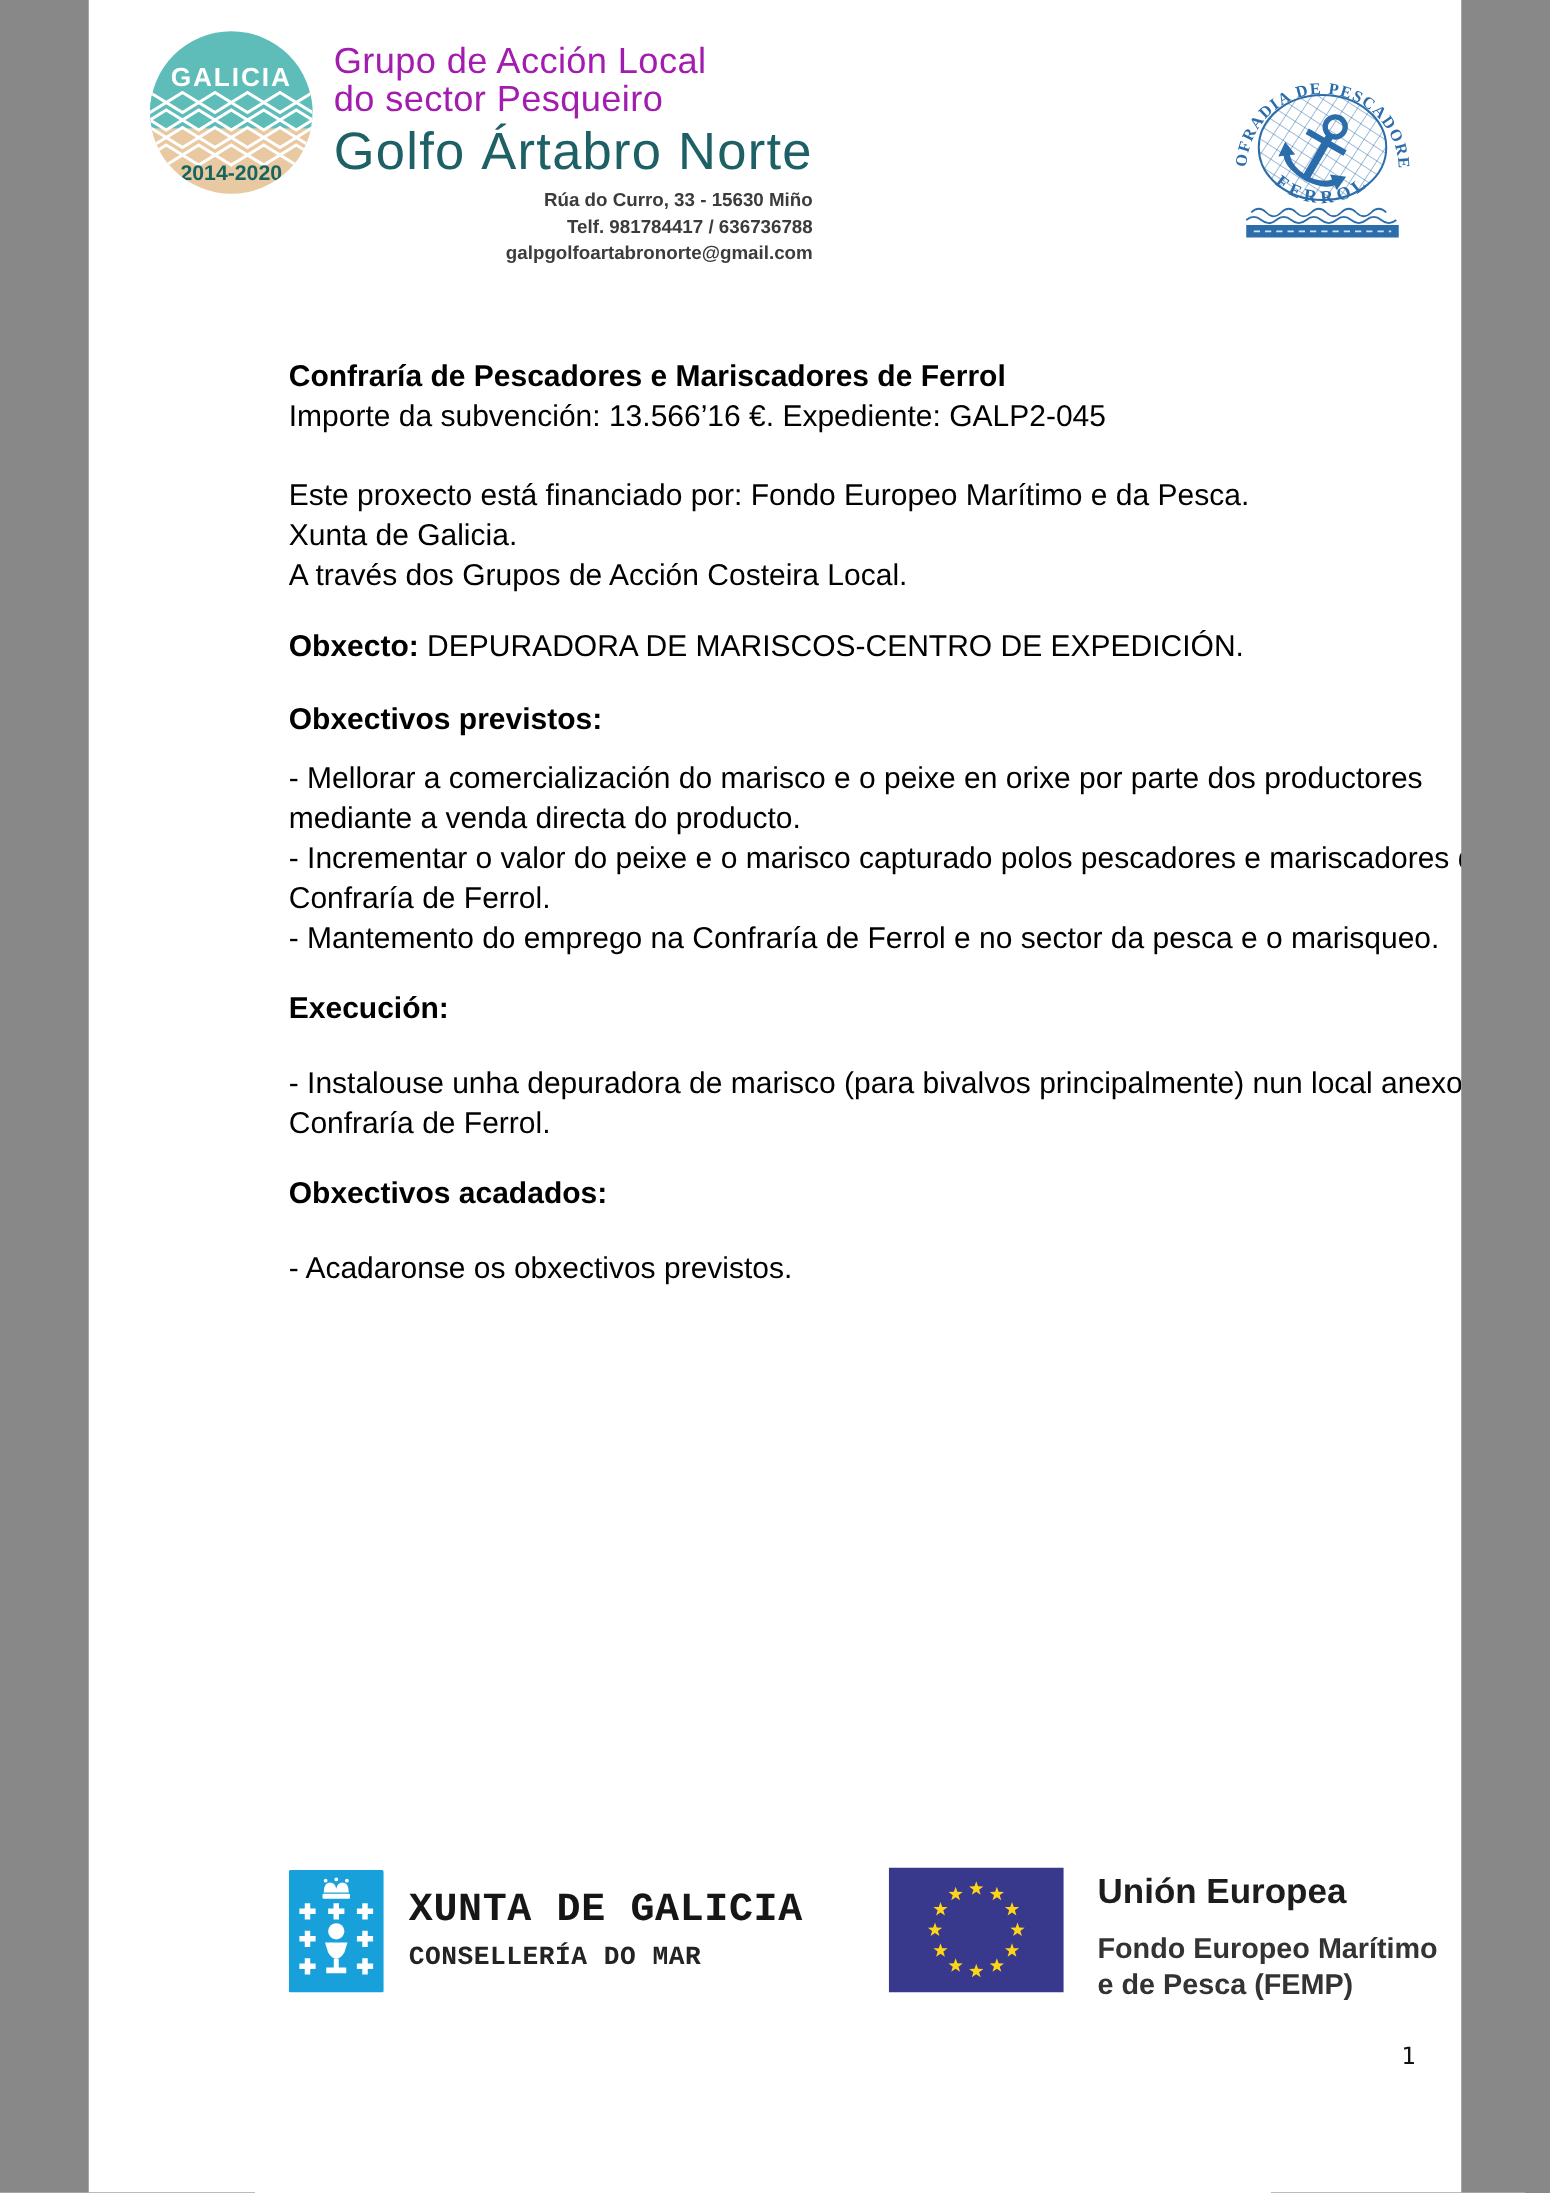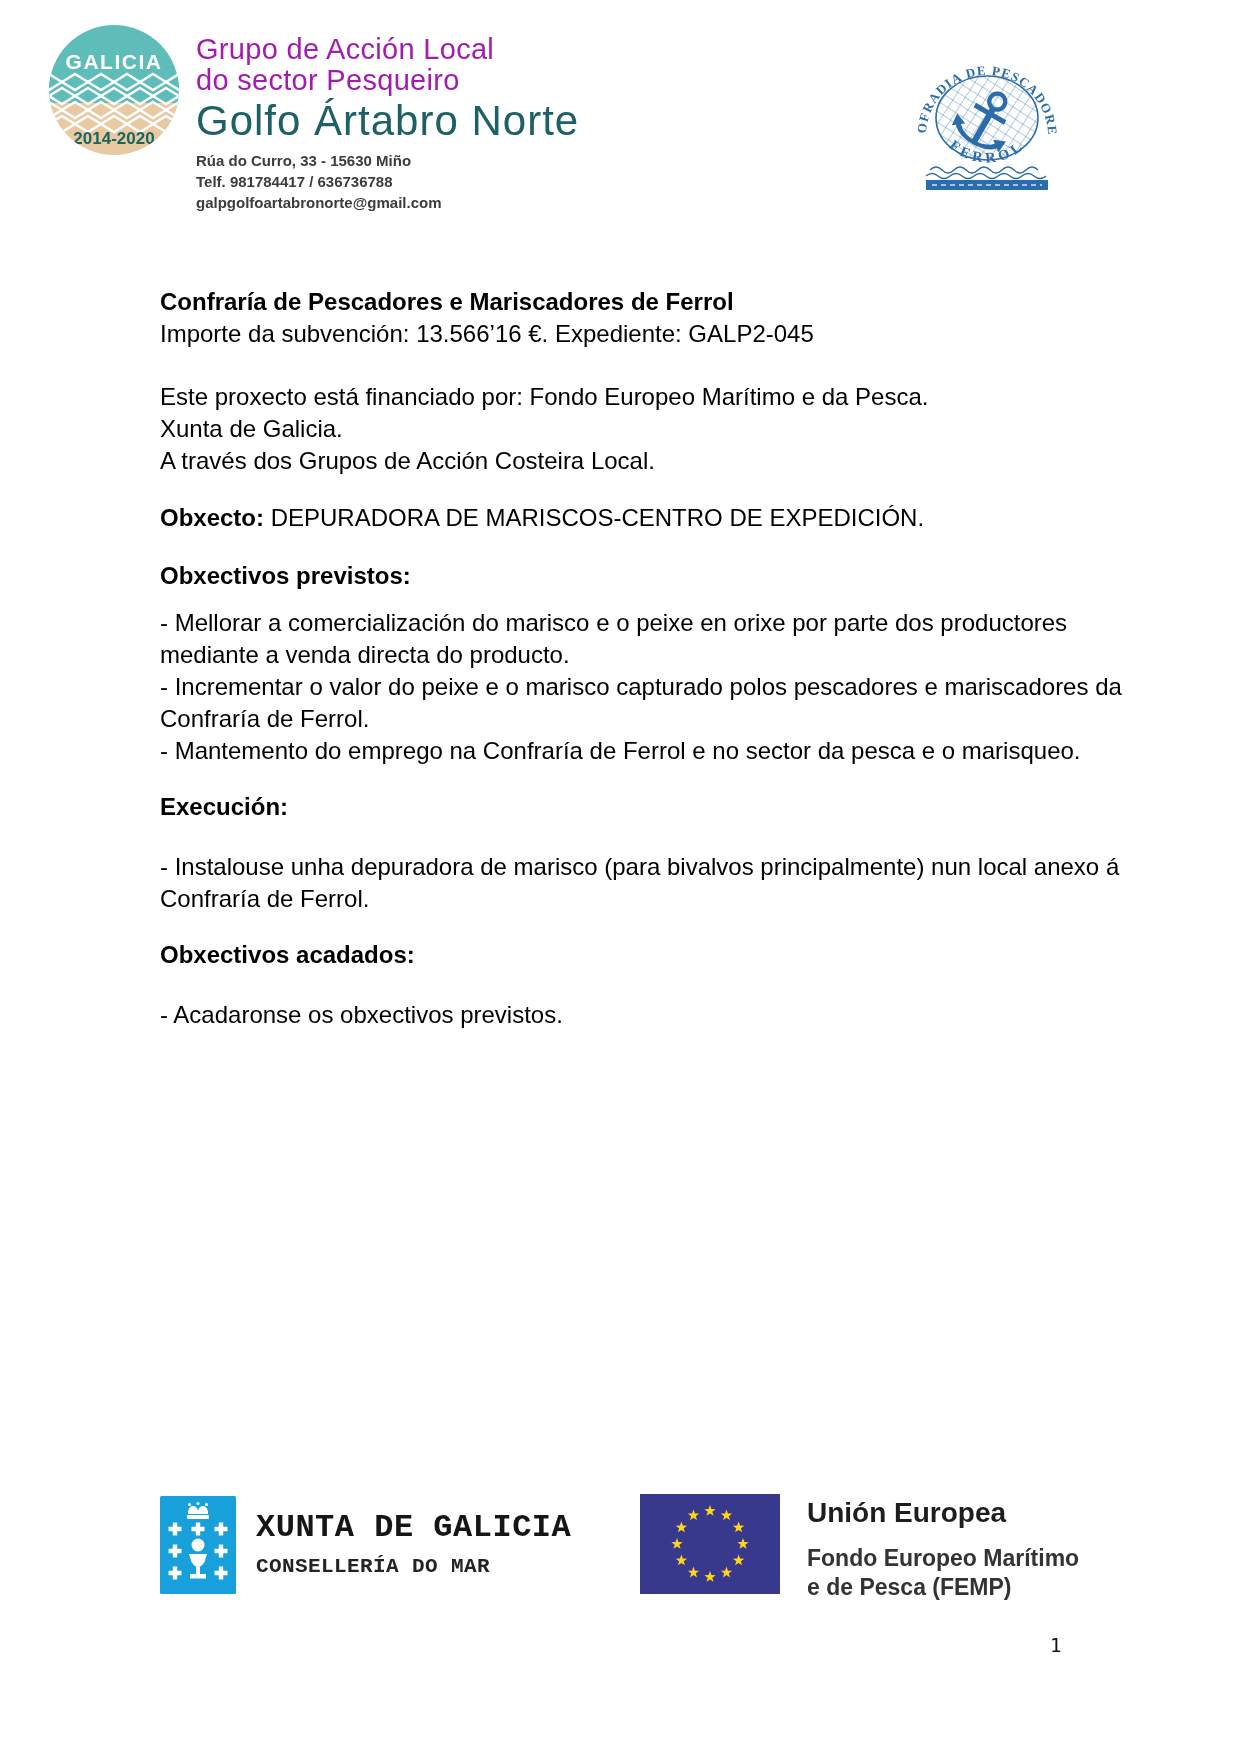--- a/index.html
+++ b/index.html
@@ -1,25 +1,25 @@
 <!DOCTYPE html>
 <html><head>
 <meta charset="utf-8">
 <style>
   html,body{margin:0;padding:0;background:#888;}
-  .page{position:relative;width:1240px;height:1754px;margin:0 auto;background:#ffffff;
+  .page{position:relative;width:1098px;height:1754px;margin:0 auto;background:#ffffff;
         font-family:"Liberation Sans",sans-serif;color:#000;overflow:hidden;}
 
   
   .galicia-logo{position:absolute;left:48px;top:24px;width:132px;height:132px;}
   .header-text{position:absolute;left:196px;top:34px;}
   .group-line{font-size:29px;line-height:31px;color:#a21caf;letter-spacing:.3px;}
   .org-name{font-size:42px;line-height:48px;color:#1d6066;letter-spacing:1px;margin-top:1px;}
   .addr-block{margin-top:5px;}
-  .addr-line{font-size:15px;font-weight:bold;line-height:21px;color:#3c3c3c;}
+  .addr-line{font-size:15px;font-weight:bold;line-height:21px;color:#3c3c3c;text-align:right;}
   .cofradia-logo{position:absolute;left:912px;top:58px;width:150px;height:143px;}
 
   
   .content{position:absolute;left:160px;top:256px;width:985px;font-size:24px;line-height:32px;}
   .doc-title{font-size:25px;font-weight:bold;text-align:center;margin:0 66px 0 0;
              text-decoration:underline;text-decoration-thickness:2px;text-underline-offset:4px;}
   .p-beneficiary{margin:30px 0 0;font-weight:bold;}
   .p-grant{margin:0;}
   .p-financed{margin:31px 0 0;}
   .financed-center{margin-right:120px;}

